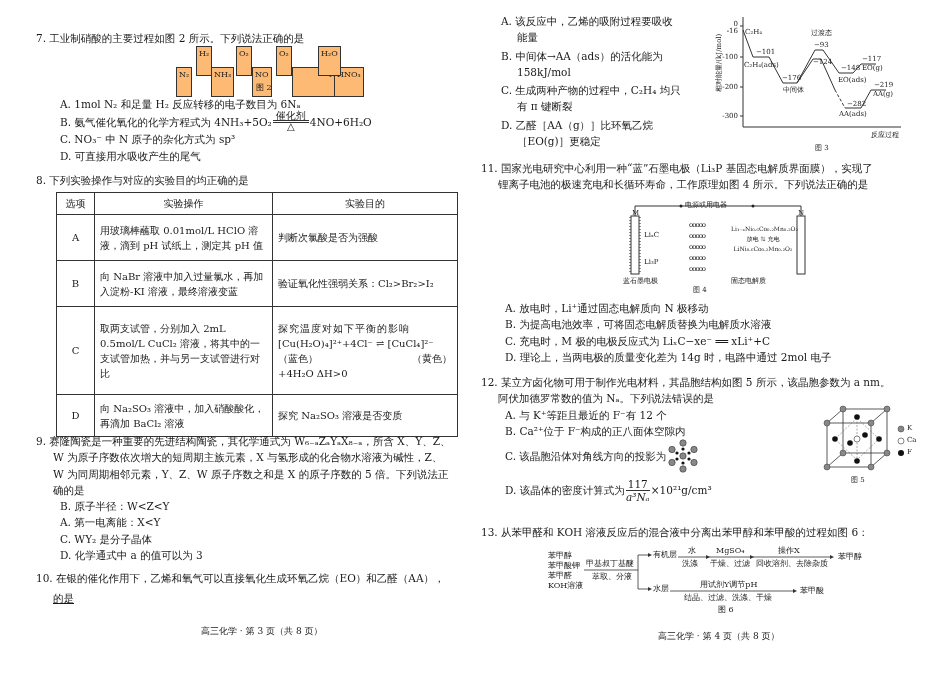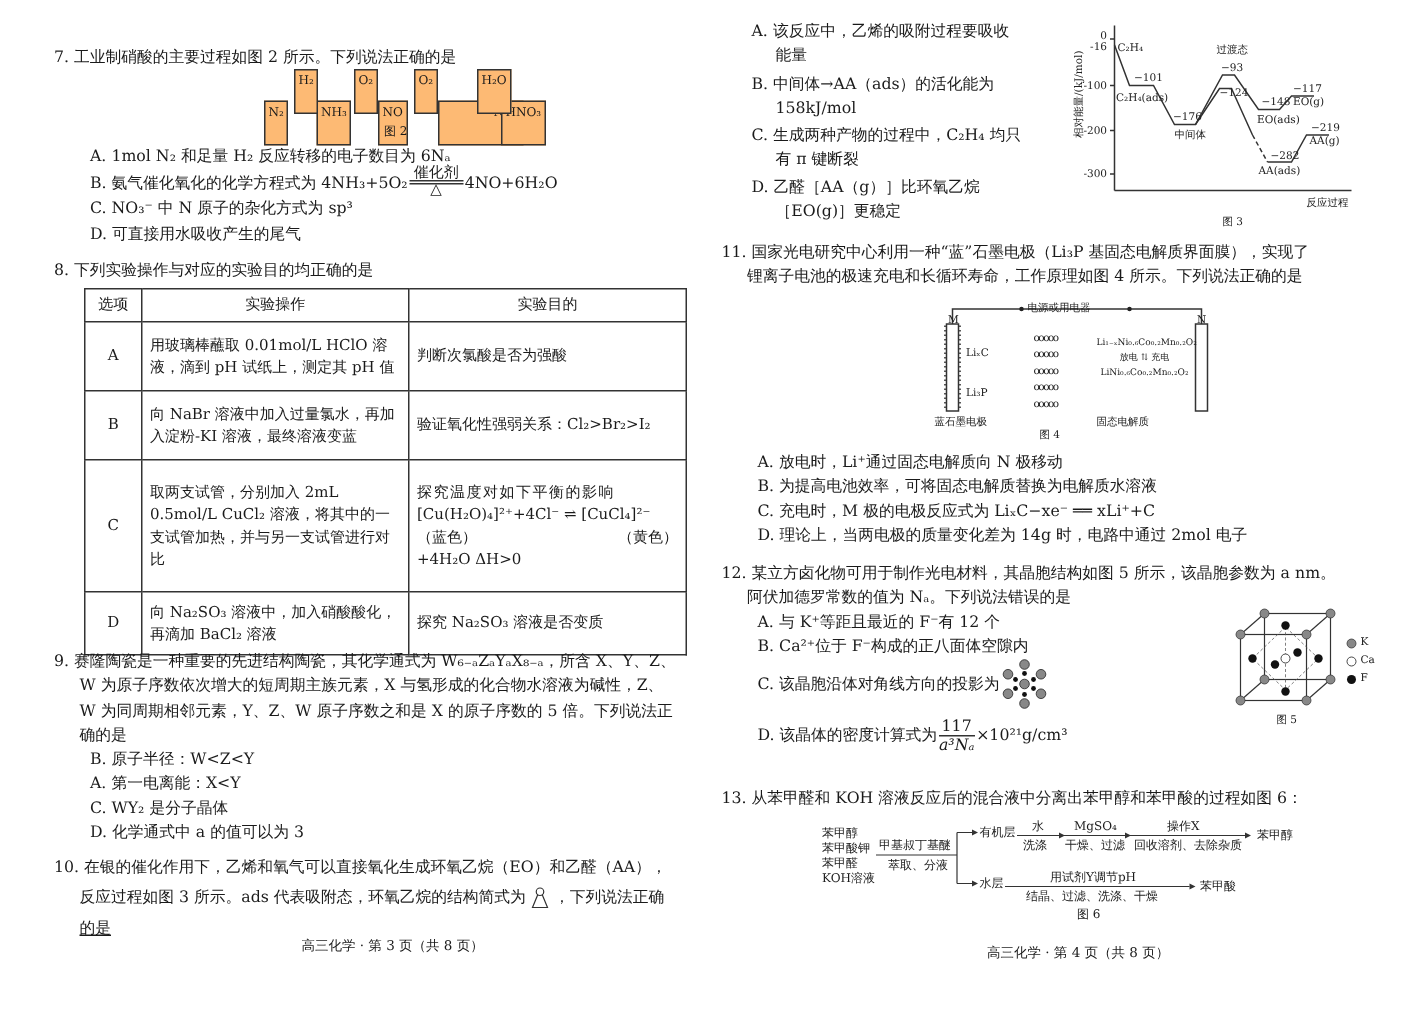--- a/index.html
+++ b/index.html
@@ -116,28 +116,20 @@
     <div class="qline indent">W 为同周期相邻元素，Y、Z、W 原子序数之和是 X 的原子序数的 5 倍。下列说法正</div>
     <div class="qline indent">确的是</div>
     <div class="opt">B. 原子半径：W&lt;Z&lt;Y</div>
     <div class="opt">A. 第一电离能：X&lt;Y</div>
     <div class="opt">C. WY₂ 是分子晶体</div>
     <div class="opt">D. 化学通式中 a 的值可以为 3</div>
   </div>
 
   <div class="q" style="top:570px;left:0;">
     <div class="qline">10. 在银的催化作用下，乙烯和氧气可以直接氧化生成环氧乙烷（EO）和乙醛（AA），</div>
-    <div class="qline indent" style="margin-top:4px;">
-      <span>反应过程如图 3 所示。ads 代表吸附态，环氧乙烷的结构简式为</span>
-      <svg width="12" height="16" style="vertical-align:middle">
-        <circle cx="6" cy="3.5" r="2.5" fill="none" stroke="#333" stroke-width="0.8"></circle>
-        <path d="M4.5 5.5 L1 14 L11 14 L7.5 5.5" fill="none" stroke="#333" stroke-width="0.8"></path>
-      </svg>
-      <span>，下列说法正确</span>
-    </div>
     <div class="qline indent" style="margin-top:4px;text-decoration:underline;">的是</div>
   </div>
 
   <div class="footer" style="top:625px;left:165px;">高三化学 · 第 3 页（共 8 页）</div>
 </div>
 
 <div class="page right">
 
   <div class="q" style="top:13px;left:0;width:220px;">
     <div class="opt" style="padding-left:8px;">A. 该反应中，乙烯的吸附过程要吸收</div>

